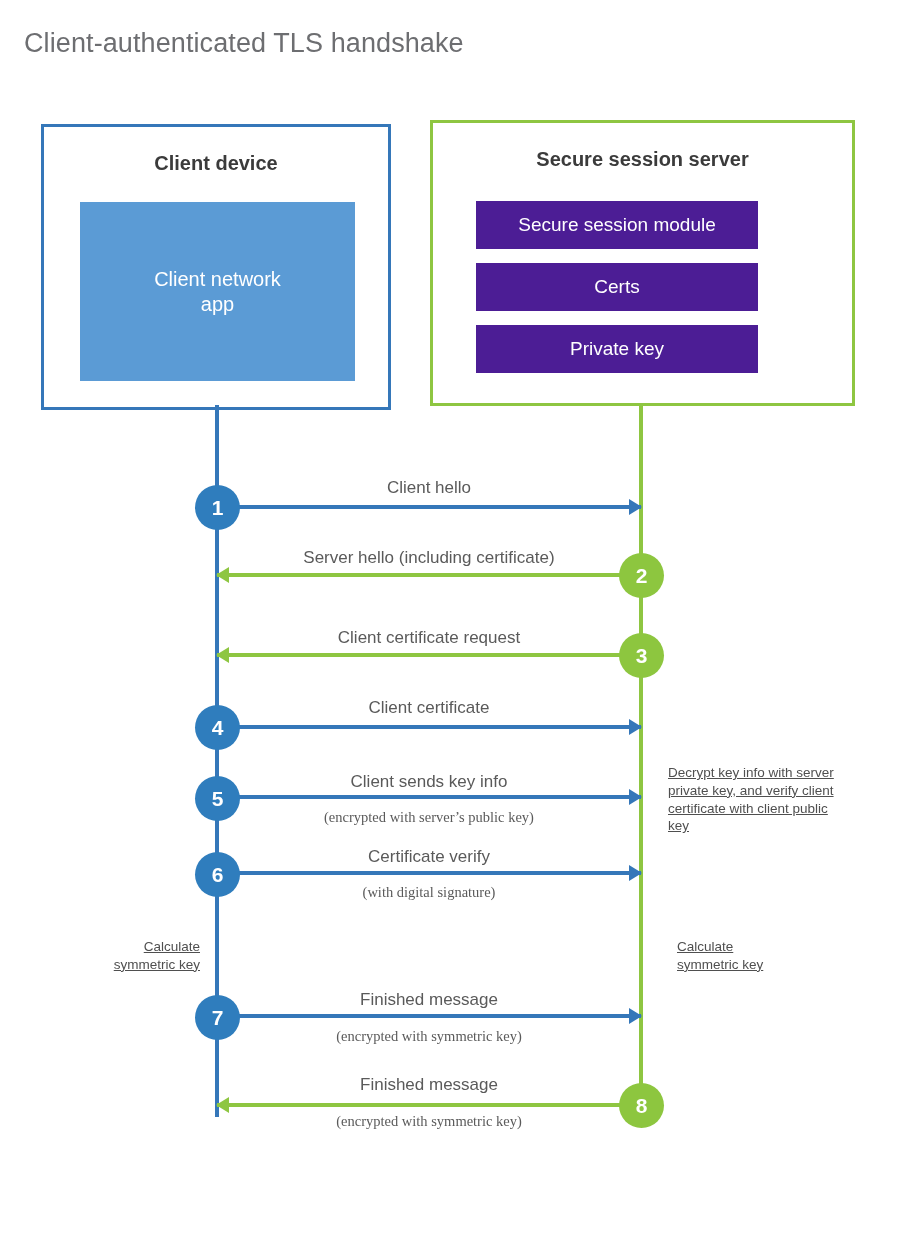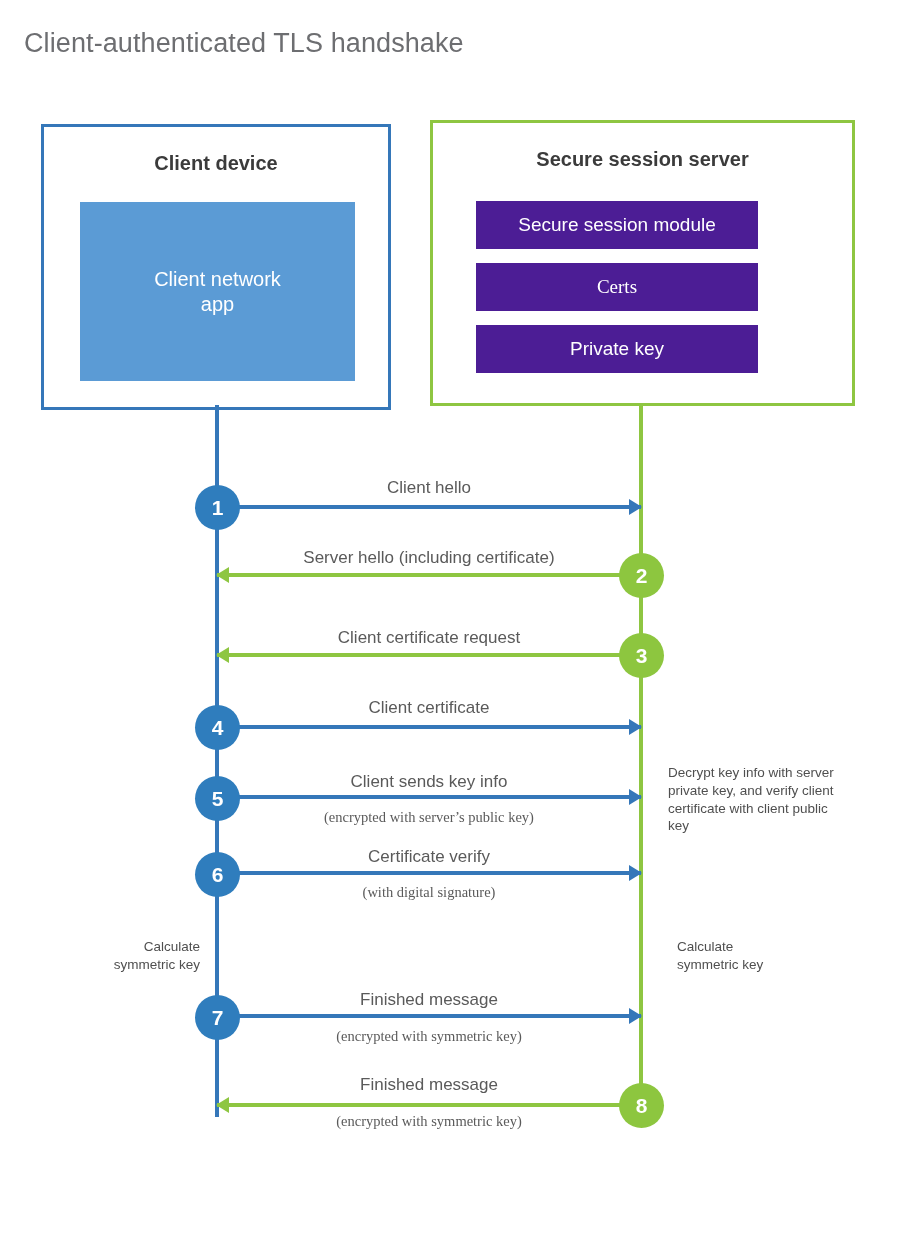--- a/index.html
+++ b/index.html
@@ -85,21 +85,21 @@
     padding: 0 12px;
     box-sizing: border-box;
   }
   .srv-block {
     left: 43px;
     width: 282px;
     height: 48px;
     background: #4c1d95;
   }
   .srv-block.b0 { top: 78px; }
-  .srv-block.b1 { top: 140px; font-family: Liberation Serif, serif; }
+  .srv-block.b1 { top: 140px; }
   .srv-block.b2 { top: 202px; }
 
   
   .lifeline {
     position: absolute;
     width: 4px;
   }
   .lifeline.client-ll {
     left: 215px;
     top: 405px;
@@ -176,20 +176,21 @@
     font-size: 14.5px;
     color: #5a5a5a;
     white-space: nowrap;
     font-family: Liberation Serif, serif;
   }
   .side-note {
     position: absolute;
     font-size: 13.5px;
     line-height: 1.32;
     color: #4f4f4f;
+    text-decoration: underline;
   }
   .side-note.right-al { text-align: right; }
   .side-note.left-al { text-align: left; }
 </style>
 </head>
 <body>
 
 <div id="stage">
 
   <div class="page-title">Client-authenticated TLS handshake</div>

